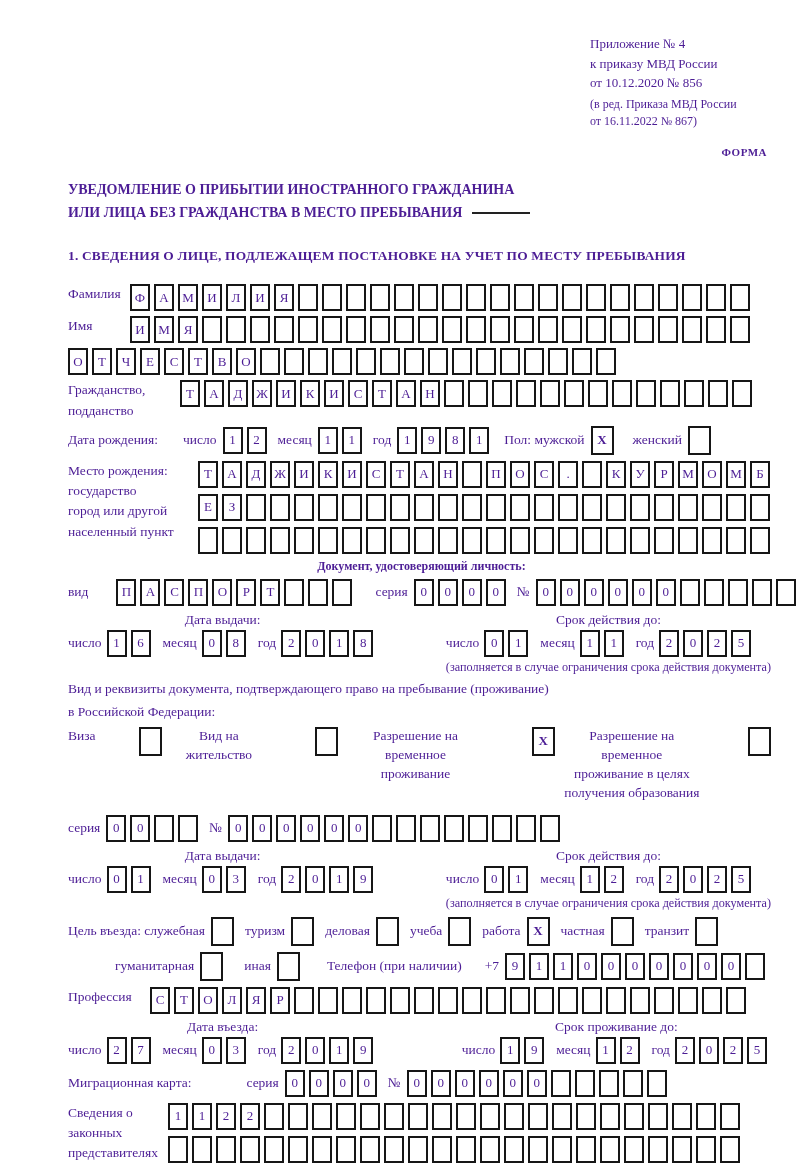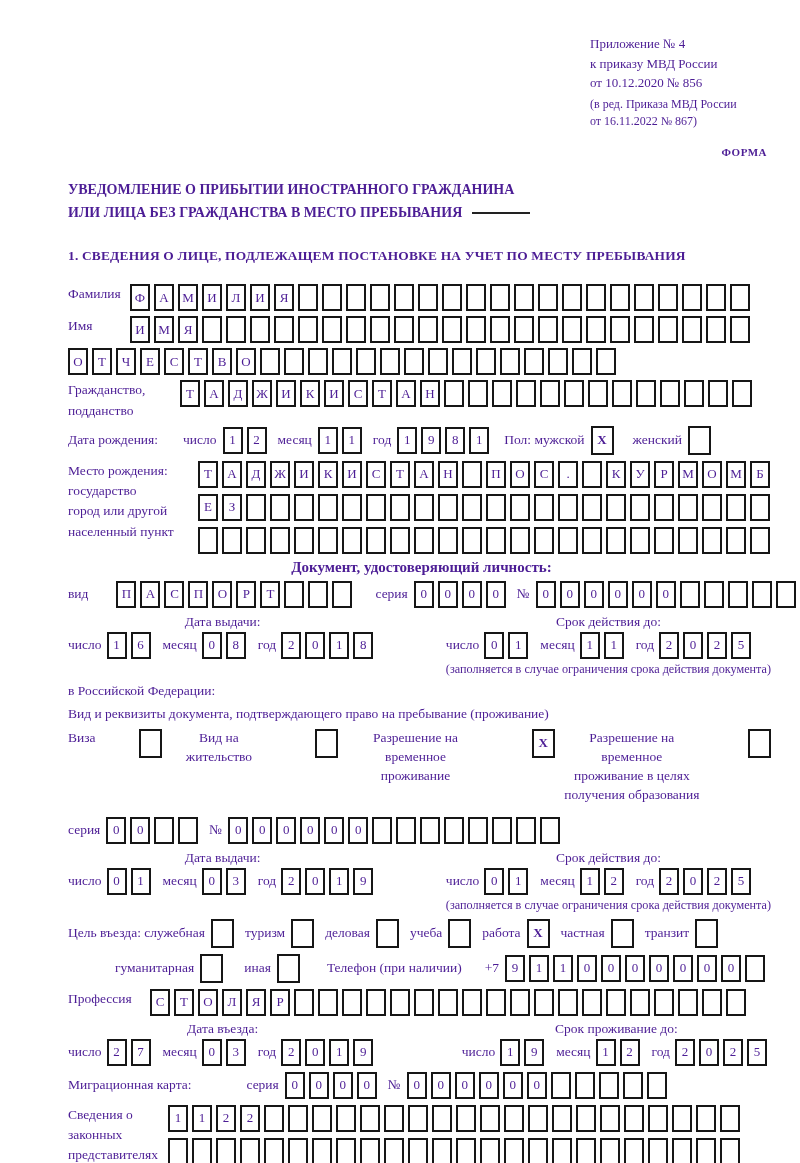--- a/index.html
+++ b/index.html
@@ -22,21 +22,21 @@
         font-size:13px;background:#fff;}
   .chk{width:19px;height:25px;font-weight:600;}
   .cellrow{display:flex;flex:none;}
   .cellcol{display:flex;flex-direction:column;gap:6px;}
   .boxrow{display:flex;align-items:flex-start;margin-bottom:5px;}
   .boxrow .lbl{flex:none;line-height:1.5;}
   .inline{display:flex;align-items:center;margin-bottom:6px;}
   .inline .t{margin:0 6px 0 7px;white-space:nowrap;}
   .inline .t:first-child{margin-left:0;}
   .gap{display:inline-block;flex:none;}
-  .centerhead{text-align:center;font-weight:bold;font-size:15px;margin:3px 0 5px;}
+  .centerhead{text-align:center;font-weight:bold;font-size:12px;margin:3px 0 5px;}
   .plain{margin:2px 0 7px;}
   .dates{display:flex;justify-content:space-between;margin:0 4px 6px 0;}
   .dgroup{display:flex;flex-direction:column;}
   .dhead{text-align:center;margin-bottom:2px;}
   .dfields{display:flex;align-items:center;}
   .dfields .t{margin:0 5px 0 8px;white-space:nowrap;}
   .dfields .t:first-child{margin-left:0;}
   .dnote{font-size:12.2px;text-align:center;margin-top:3px;white-space:nowrap;}
   .permits{display:flex;justify-content:space-between;align-items:flex-start;margin:4px 0 12px;}
   .pitem{display:flex;align-items:flex-start;gap:36px;}
@@ -396,22 +396,22 @@
             <div class="cellrow">
               <div class="cell">2</div>
               <div class="cell">0</div>
               <div class="cell">2</div>
               <div class="cell">5</div>
             </div>
           </div>
           <div class="dnote">(заполняется в случае ограничения срока действия документа)</div>
         </div>
       </div>
+      <div class="plain">Вид и реквизиты документа, подтверждающего право на пребывание (проживание)</div>
       <div class="plain">в Российской Федерации:</div>
-      <div class="plain">Вид и реквизиты документа, подтверждающего право на пребывание (проживание)</div>
       <div class="permits">
         <div class="pitem">
           <div class="plab">
             <div>Виза</div>
           </div>
           <div class="cell chk"></div>
         </div>
         <div class="pitem">
           <div class="plab">
             <div>Вид на жительство</div>

